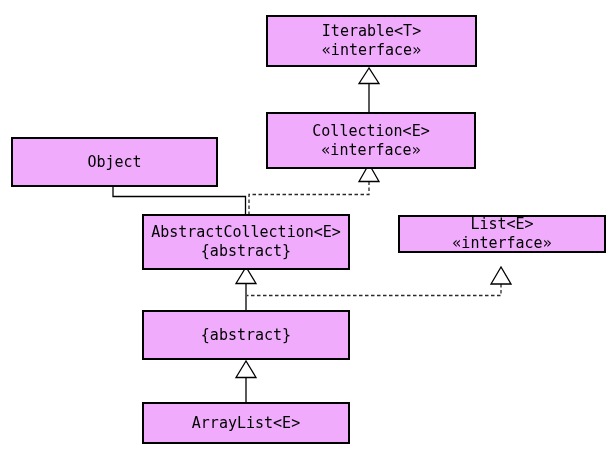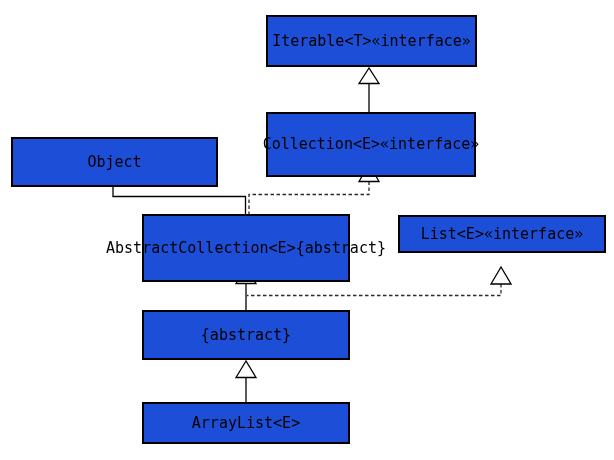--- a/index.html
+++ b/index.html
@@ -18,39 +18,39 @@
   #edges {
     position: absolute;
     left: 0;
     top: 0;
     width: 614px;
     height: 460px;
   }
   .node {
     position: absolute;
     box-sizing: border-box;
-    background: #1d4ed8;
+    background: #f0abfc;
     border: 2px solid #000000;
     color: #000000;
     display: flex;
-    flex-direction: row;
+    flex-direction: column;
     align-items: center;
     justify-content: center;
     text-align: center;
     font-size: 15px;
     line-height: 19px;
     white-space: nowrap;
   }
   .node .cls-name { display: block; }
   .node .cls-stereo { display: block; }
 
   #n-iterable            { left: 266px; top:  15px; width: 211px; height: 52px; }
-  #n-collection          { left: 266px; top: 112px; width: 210px; height: 65px; }
+  #n-collection          { left: 266px; top: 112px; width: 210px; height: 57px; }
   #n-object              { left:  11px; top: 113px; width: 207px; height: 50px; margin-top: 24px; }
-  #n-abstract-collection { left: 142px; top: 214px; width: 208px; height: 68px; }
+  #n-abstract-collection { left: 142px; top: 214px; width: 208px; height: 56px; }
   #n-list                { left: 398px; top: 215px; width: 208px; height: 38px; }
   #n-abstract-list       { left: 142px; top: 310px; width: 208px; height: 50px; }
   #n-array-list          { left: 142px; top: 402px; width: 208px; height: 42px; }
 
   .edge-solid {
     fill: none;
     stroke: #000000;
     stroke-width: 1.3;
   }
   .edge-dashed {

